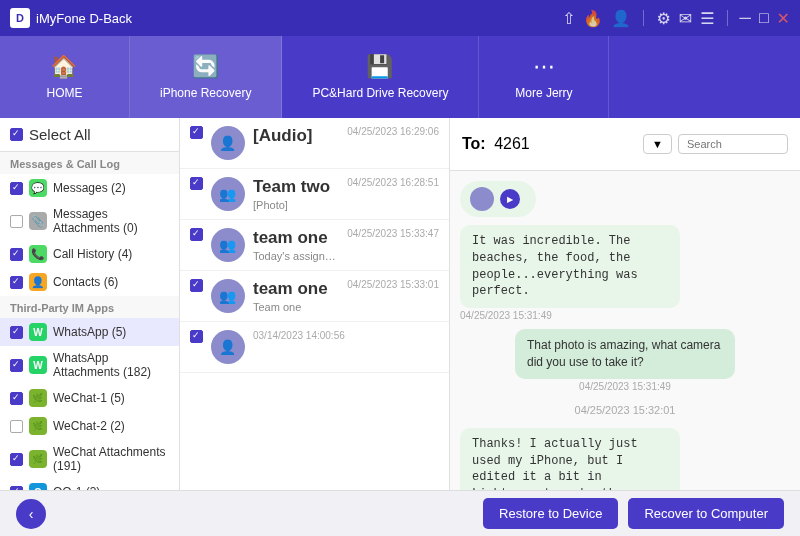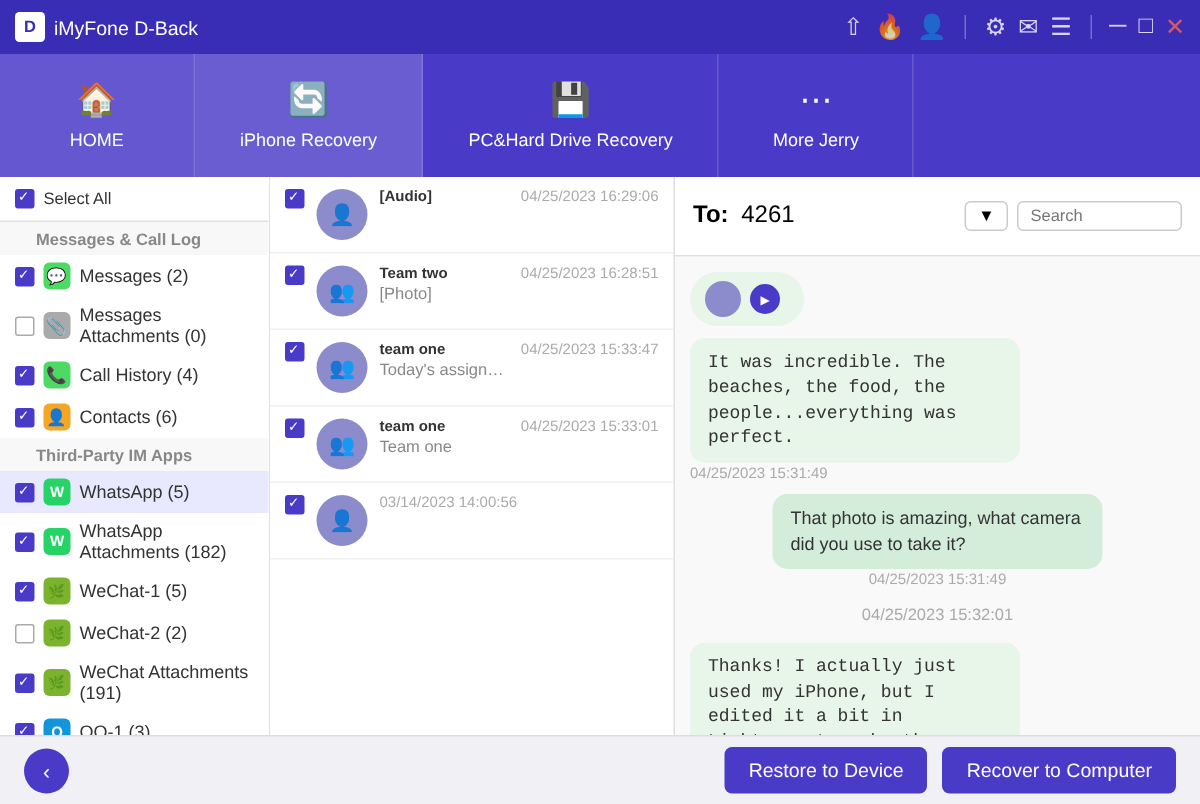--- a/index.html
+++ b/index.html
@@ -75,27 +75,27 @@
       border-right: 1px solid #e0e0e0;
       overflow-y: auto;
       background: #fff;
     }
     .sidebar-select-all {
       display: flex;
       align-items: center;
       gap: 6px;
       padding: 8px 10px;
       border-bottom: 1px solid #e0e0e0;
-      font-size: 11px;
+      font-size: 15px;
       color: #333;
     }
     .sidebar-section-title {
       font-size: 11px;
       color: #888;
-      padding: 6px 24px 4px;
+      padding: 6px 10px 4px;
       background: #f8f8f8;
       font-weight: 600;
     }
     .sidebar-item {
       display: flex;
       align-items: center;
       gap: 6px;
       padding: 5px 10px;
       font-size: 12px;
       color: #333;
@@ -137,21 +137,21 @@
     }
     .msg-avatar {
       width: 34px; height: 34px;
       border-radius: 50%;
       background: #8c8ccc;
       display: flex; align-items: center; justify-content: center;
       color: white; font-size: 14px;
       flex-shrink: 0;
     }
     .msg-content { flex: 1; min-width: 0; }
-    .msg-name { font-size: 10px; font-weight: 600; color: #333; }
+    .msg-name { font-size: 17px; font-weight: 600; color: #333; }
     .msg-preview { font-size: 11px; color: #888; margin-top: 2px; white-space: nowrap; overflow: hidden; text-overflow: ellipsis; }
     .msg-meta { display: flex; flex-direction: column; align-items: flex-end; gap: 3px; }
     .msg-time { font-size: 10px; color: #aaa; white-space: nowrap; }
 
     
     .chat-area {
       flex: 1;
       display: flex;
       flex-direction: column;
       background: #f9f9f9;

